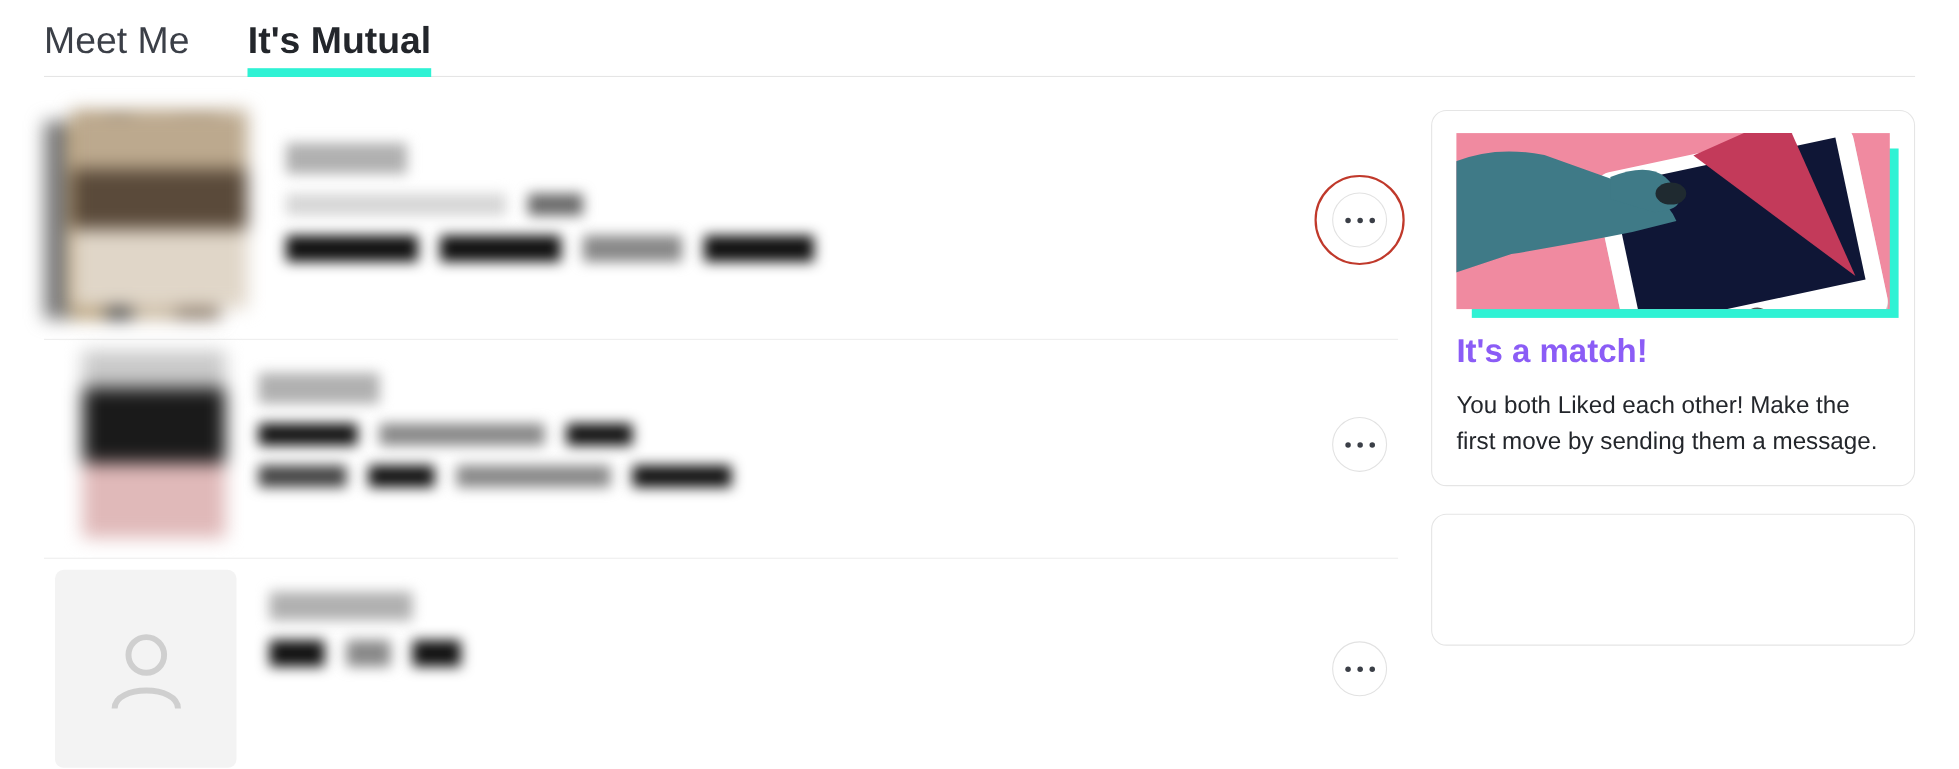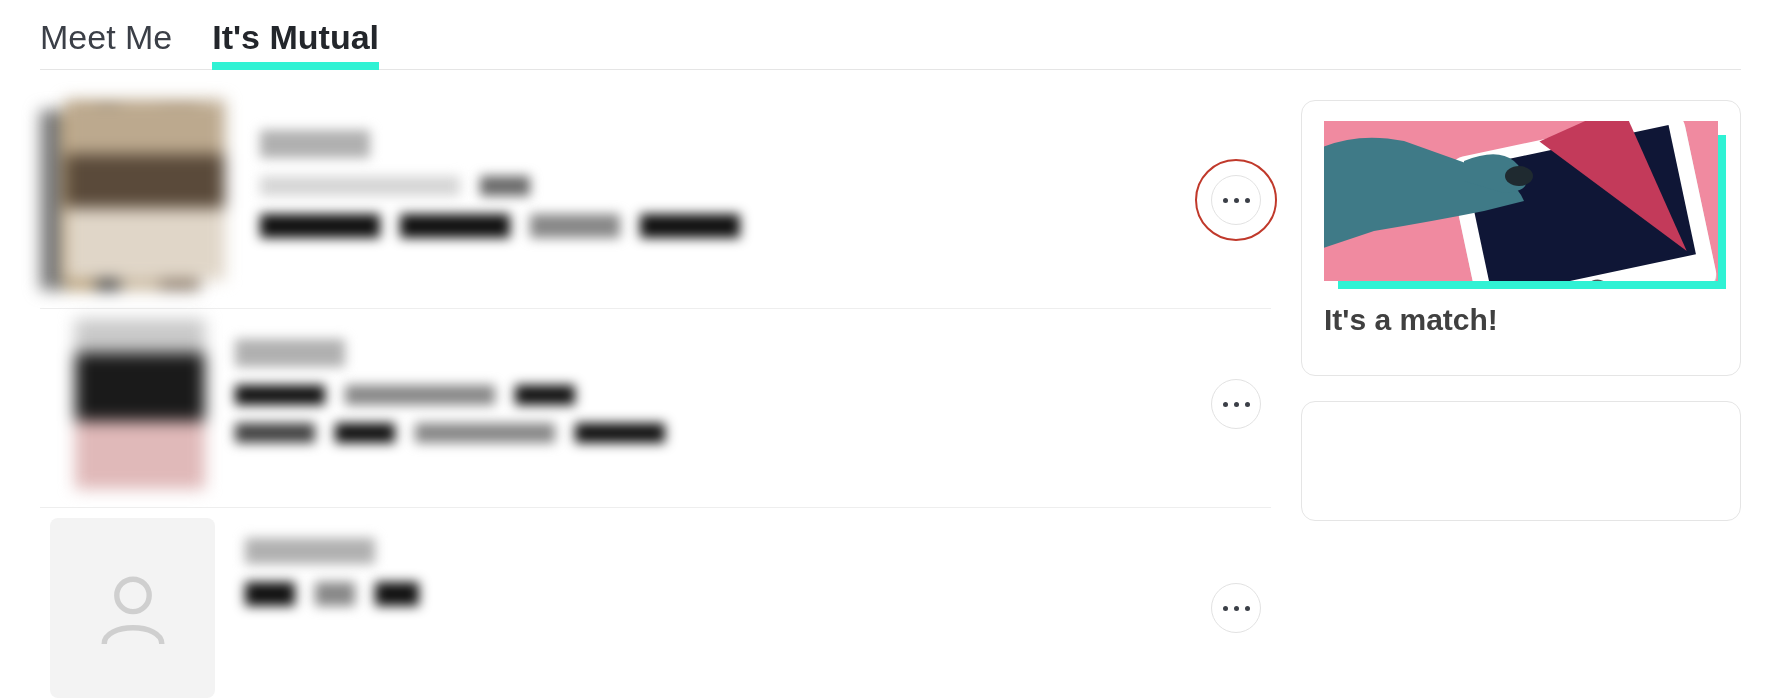--- a/index.html
+++ b/index.html
@@ -6,21 +6,21 @@
   body {
     font-family: 'Segoe UI', Tahoma, Geneva, Verdana, sans-serif;
     background: #fff;
     width: 1781px;
     height: 699px;
     overflow: hidden;
     padding: 0 40px;
   }
   .tabs {
     display: flex;
-    gap: 40px;
+    gap: 53px;
     border-bottom: 1px solid #e5e5e5;
     align-items: flex-end;
   }
   .tab {
     font-size: 34px;
     font-weight: 500;
     color: #3b3f47;
     padding: 18px 0 12px 0;
     cursor: pointer;
     position: relative;
@@ -149,21 +149,21 @@
   .hand svg { width:100%; height:100%; }
   .triangle {
     position:absolute; right:40px; top:-10px;
     width:0; height:0;
     border-left: 90px solid transparent;
     border-right: 0 solid transparent;
     border-top: 160px solid #c33a5a;
     transform: rotate(-12deg);
   }
   .card h2 {
-    font-size:30px; font-weight:700; color:#404040; margin-bottom:14px;
+    font-size:30px; font-weight:700; color:#8b5cf6; margin-bottom:14px;
   }
   .card p {
     font-size:22px; color:#23262b; line-height:1.5;
   }
   .card.empty { height:120px; }
 </style>
 </head>
 <body>
 
 <div class="tabs">
@@ -259,16 +259,17 @@
           <div class="hand">
             <svg viewBox="0 0 230 180">
               <path d="M0,40 Q40,20 90,30 L160,55 Q200,65 210,90 L170,100 Q120,110 60,120 L0,140 Z" fill="#3f7a87"></path>
               <path d="M150,50 Q200,30 212,70 Q214,80 190,82 L150,70 Z" fill="#3f7a87"></path>
               <ellipse cx="205" cy="65" rx="14" ry="10" fill="#1f2a30"></ellipse>
             </svg>
           </div>
         </div>
       </div>
       <h2>It's a match!</h2>
+      <p>You both Liked each other! Make the first move by sending them a message.</p>
     </div>
     <div class="card empty"></div>
   </div>
 </div>
 
 </body></html>

